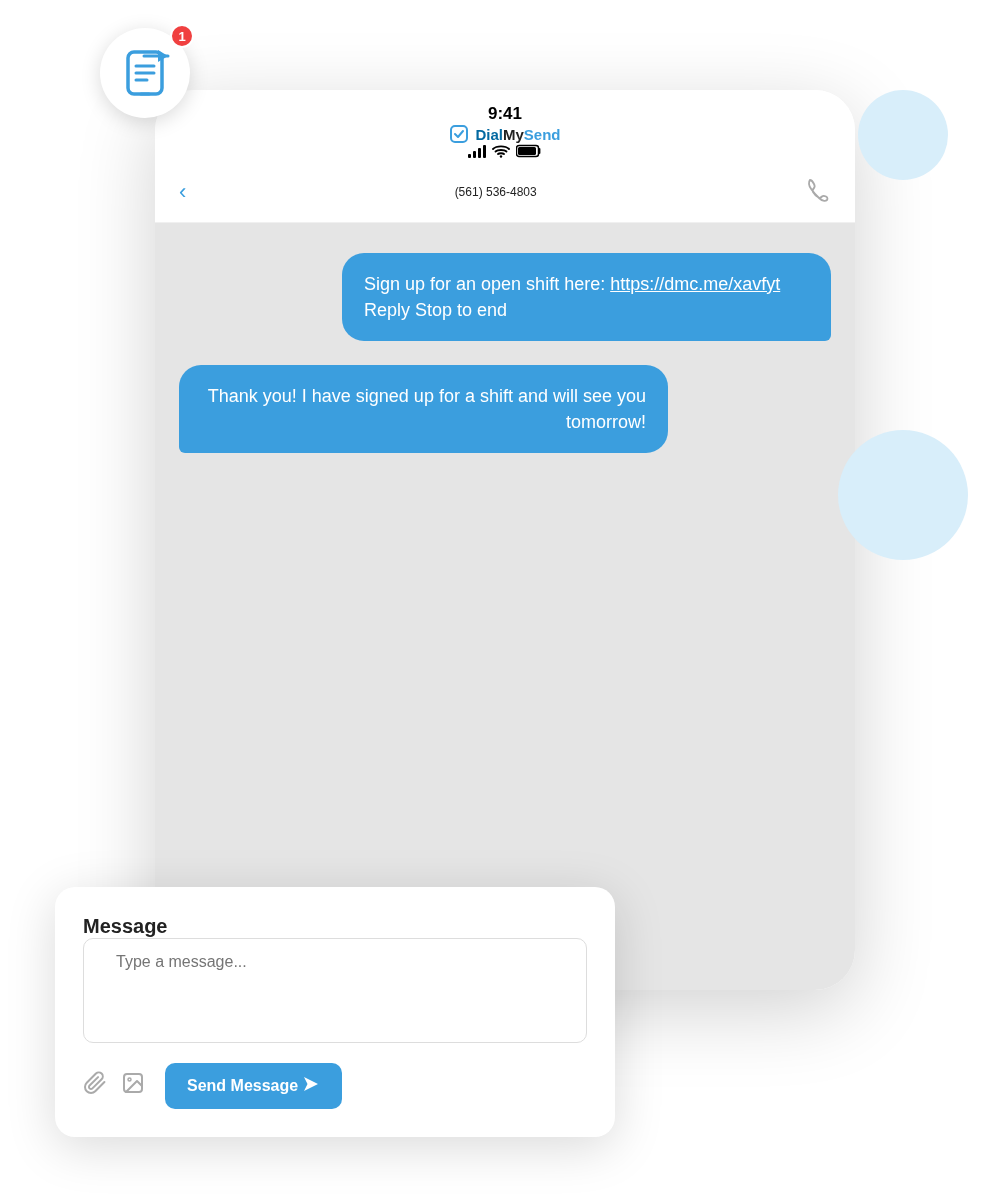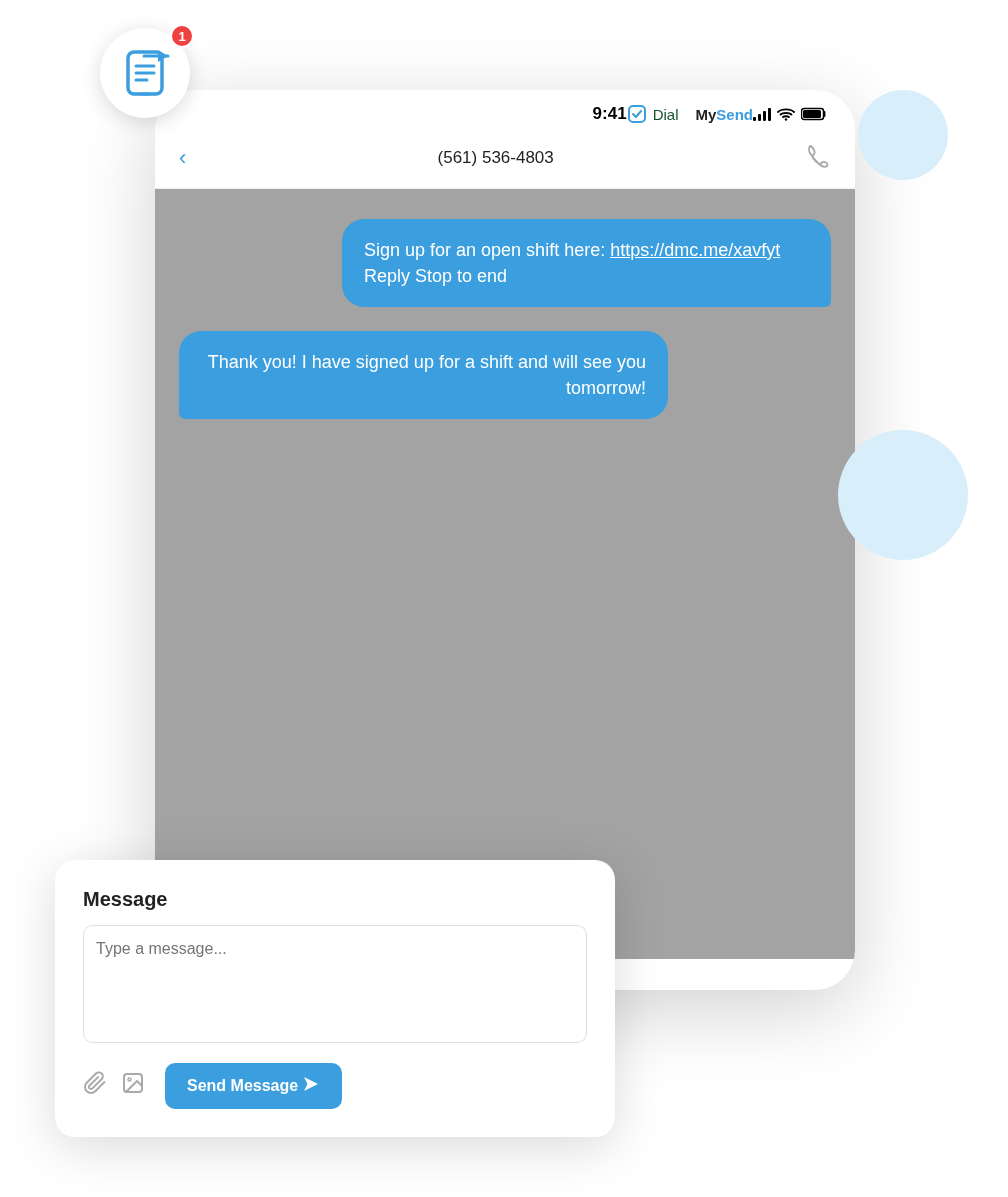--- a/index.html
+++ b/index.html
@@ -29,23 +29,24 @@
       background: #fff;
       border-radius: 40px;
       box-shadow: 0 20px 80px rgba(0,0,0,0.18);
       overflow: hidden;
     }
 
     
     .status-bar {
       display: flex;
       align-items: center;
-      justify-content: flex-end;
+      justify-content: flex-start;
       padding: 14px 28px 8px 28px;
       background: #fff;
+      flex-direction: column;
     }
 
     .status-time {
       font-size: 17px;
       font-weight: 600;
       color: #000;
     }
 
     .status-logo {
       display: flex;
@@ -85,38 +86,38 @@
       background: #fff;
     }
 
     .nav-back {
       font-size: 22px;
       color: #3b9ede;
       cursor: pointer;
     }
 
     .nav-title {
-      font-size: 17px;
+      font-size: 12px;
       font-weight: 500;
       color: #222;
       text-align: right;
     }
 
     .nav-phone {
       color: #888;
       font-size: 22px;
     }
 
     
     .chat-area {
       padding: 30px 24px;
       display: flex;
       flex-direction: column;
       gap: 24px;
-      background: #a3a3a3;
+      background: #e5e5e5;
       height: calc(100% - 130px);
       overflow: hidden;
     }
 
     
     .bubble {
       max-width: 75%;
       padding: 18px 22px;
       border-radius: 22px;
       font-size: 18px;
@@ -192,29 +193,28 @@
       border-radius: 20px;
       box-shadow: 0 10px 50px rgba(0,0,0,0.15);
       padding: 28px 28px 28px 28px;
       z-index: 20;
     }
 
     .compose-label {
       font-size: 20px;
       font-weight: 700;
       color: #222;
-      margin-bottom: 14px;
     }
 
     .compose-textarea {
       width: 100%;
-      height: 118px;
+      height: 105px;
       border: 1.5px solid #ddd;
       border-radius: 10px;
-      padding: 14px 12px;
+      padding: 14px 32px;
       font-size: 16px;
       color: #ec4899;
       resize: none;
       outline: none;
       font-family: inherit;
     }
 
     .compose-toolbar {
       display: flex;
       align-items: center;
@@ -317,21 +317,21 @@
   <div class="phone-mockup">
 
     <div class="status-bar">
       <span class="status-time">9:41</span>
       <div class="status-logo">
         <svg width="20" height="20" viewBox="0 0 20 20" fill="none">
           <rect x="2" y="2" width="16" height="16" rx="4" stroke="#3b9ede" stroke-width="2"></rect>
           <path d="M6 10 L9 13 L14 7" stroke="#3b9ede" stroke-width="2" stroke-linecap="round" stroke-linejoin="round"></path>
         </svg>
         <span>
-          <span style="color:#14532d; font-weight:400;">Dial</span><span style="color:#222; font-weight:700;padding-left:17px;">My</span><span style="color:#3b9ede; font-weight:700;">Send</span>
+          <span style="color:#0369a1; font-weight:700;">Dial</span><span style="color:#222; font-weight:700;">My</span><span style="color:#3b9ede; font-weight:700;">Send</span>
         </span>
       </div>
       <div class="status-icons">
 
         <div class="signal-bars">
           <span style="height:4px;"></span>
           <span style="height:7px;"></span>
           <span style="height:10px;"></span>
           <span style="height:13px;"></span>
         </div>

